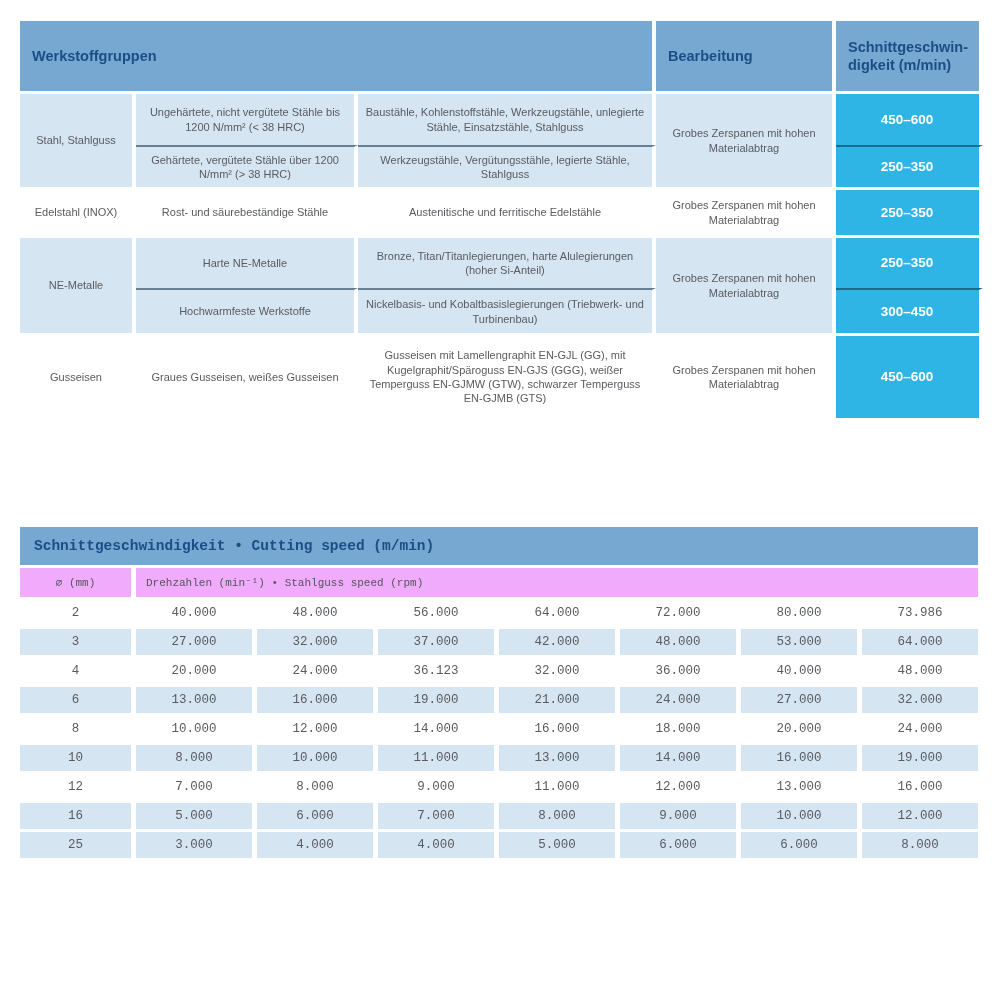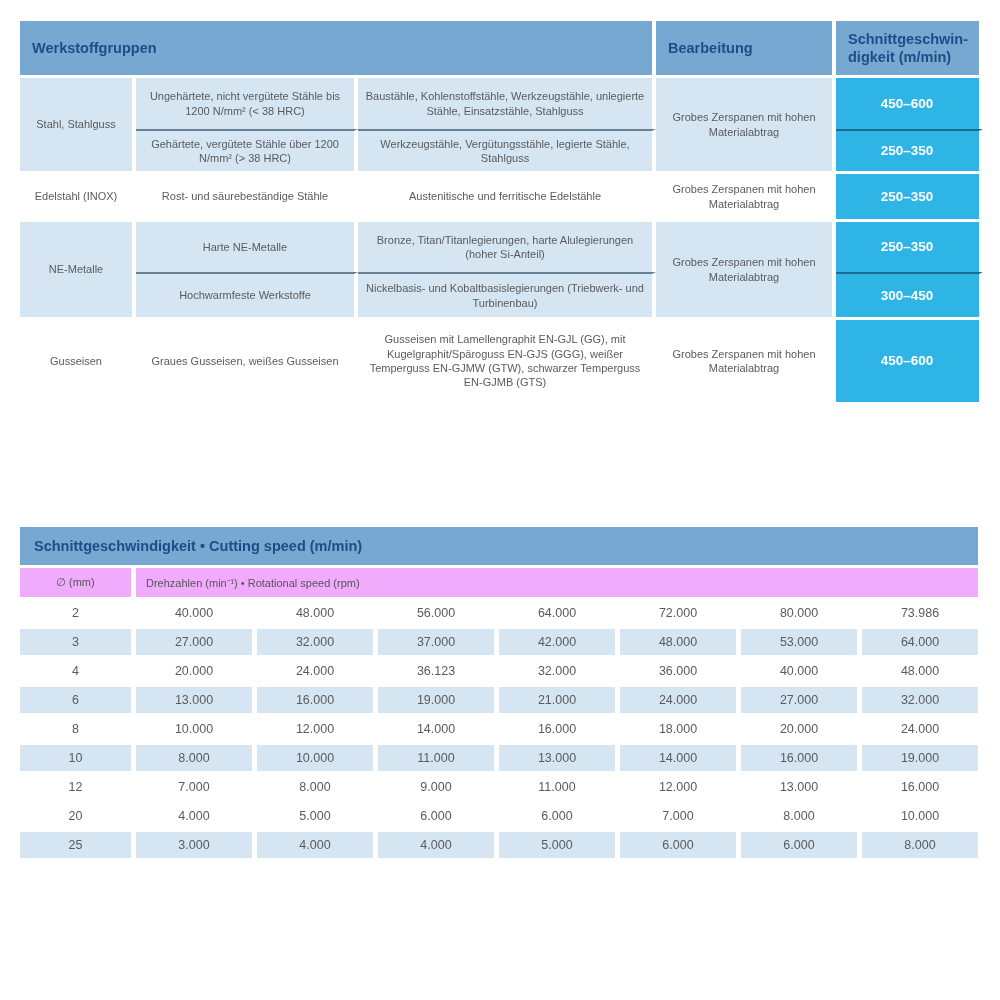--- a/index.html
+++ b/index.html
@@ -15,21 +15,21 @@
     text-align:left;padding:4px 8px 4px 12px;border-bottom:3px solid #fff;line-height:1.25;}
   .materials .h-speed{white-space:pre-line;}
   .materials .c{font-size:11px;color:#595b5f;text-align:center;padding:3px 7px;line-height:1.3;}
   .g-shaded .c{background:#d5e5f1;}
   .g-light .c{background:#ffffff;}
   .materials .speed{background:#2fb5e5 !important;color:#ffffff;font-weight:bold;font-size:13.5px;padding-left:6px;}
   .materials .grp-end{border-bottom:3px solid #fff;}
   .materials .dark-top{border-top:2px solid rgba(15,45,65,0.55);}
 
   
-  .speeds{position:absolute;left:20px;top:527px;width:963px;}
+  .speeds{position:absolute;left:20px;top:527px;width:963px;font-family:Liberation Mono, monospace;}
   .speeds td{border-right:5px solid #fff;border-bottom:3px solid #fff;vertical-align:middle;overflow:hidden;}
   .t2-title td{background:#77a8d1;color:#1b4e87;font-weight:bold;font-size:14.5px;
     text-align:left;padding-left:14px;height:36px;}
   .t2-corner{background:#77a8d1;}
   .t2-speed{background:#2fb5e5;color:#fff;font-weight:bold;font-size:13px;text-align:center;height:29px;}
   .t2-sub td{background:#f0abfc;color:#54565a;font-size:11px;height:27px;}
   .t2-dia{text-align:center;}
   .t2-rpmlabel{text-align:left;padding-left:10px;}
   .t2-row td{font-size:12.5px;color:#595b5f;text-align:center;height:24px;}
   .t2-row.even td{background:#ffffff;}
@@ -42,21 +42,21 @@
 
   <table class="materials">
     <colgroup>
       <col style="width:116px">
         <col style="width:222px">
         <col style="width:298px">
       <col style="width:180px">
         <col style="width:147px">
     </colgroup>
     <tbody>
-        <tr style="height:57px">
+        <tr style="height:73px">
       <th colspan="3" class="h">Werkstoffgruppen</th>
       <th class="h">Bearbeitung</th>
       <th class="h h-speed">Schnittgeschwin-
 digkeit (m/min)</th>
     </tr>
 
     <tr class="g-shaded" style="height:51px">
       <td rowspan="2" class="c grp-end">Stahl, Stahlguss</td>
       <td class="c">Ungehärtete, nicht vergütete Stähle bis 1200 N/mm² (&lt; 38 HRC)</td>
       <td class="c">Baustähle, Kohlenstoffstähle, Werkzeugstähle, unlegierte Stähle, Einsatzstähle, Stahlguss</td>
@@ -110,21 +110,21 @@
       <col style="width:121px">
         <col style="width:121px">
         <col style="width:121px">
     </colgroup>
     <tbody>
         <tr class="t2-title">
       <td colspan="8">Schnittgeschwindigkeit • Cutting speed (m/min)</td>
     </tr>
     <tr class="t2-sub">
       <td class="t2-dia">∅ (mm)</td>
-      <td colspan="7" class="t2-rpmlabel">Drehzahlen (min⁻¹) • Rotational speed (rpm)</td>
+      <td colspan="7" class="t2-rpmlabel">Drehzahlen (min⁻¹) • Stahlguss speed (rpm)</td>
     </tr>
 
     <tr class="t2-row even">
       <td>2</td>
       <td>40.000</td>
       <td>48.000</td>
       <td>56.000</td>
       <td>64.000</td>
       <td>72.000</td>
       <td>80.000</td>
@@ -183,29 +183,29 @@
     <tr class="t2-row even">
       <td>12</td>
       <td>7.000</td>
       <td>8.000</td>
       <td>9.000</td>
       <td>11.000</td>
       <td>12.000</td>
       <td>13.000</td>
       <td>16.000</td>
     </tr>
-    <tr class="t2-row even">
-      <td>20</td>
-      <td>4.000</td>
+    <tr class="t2-row odd">
+      <td>16</td>
       <td>5.000</td>
       <td>6.000</td>
-      <td>6.000</td>
       <td>7.000</td>
       <td>8.000</td>
+      <td>9.000</td>
       <td>10.000</td>
+      <td>12.000</td>
     </tr>
     <tr class="t2-row odd">
       <td>25</td>
       <td>3.000</td>
       <td>4.000</td>
       <td>4.000</td>
       <td>5.000</td>
       <td>6.000</td>
       <td>6.000</td>
       <td>8.000</td>

